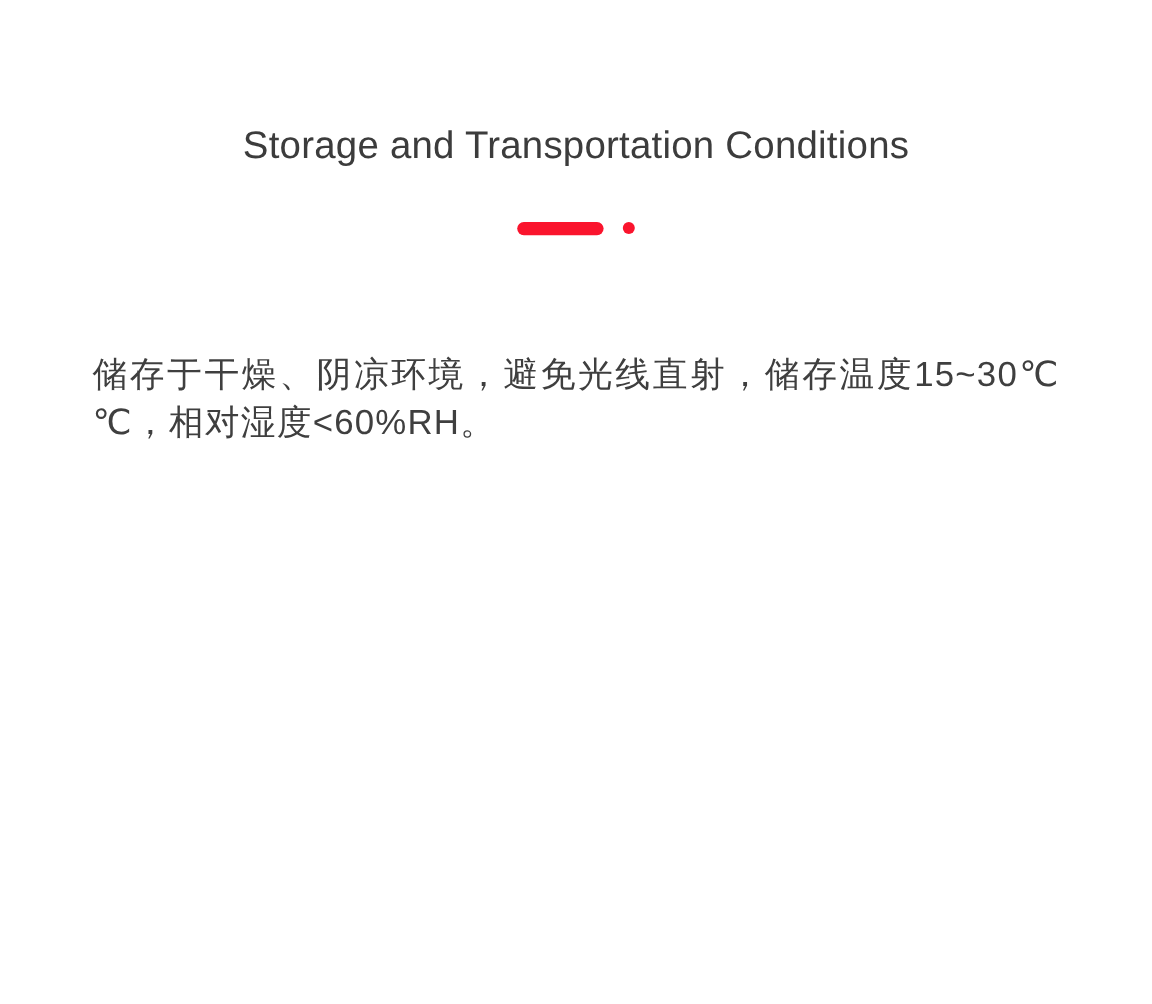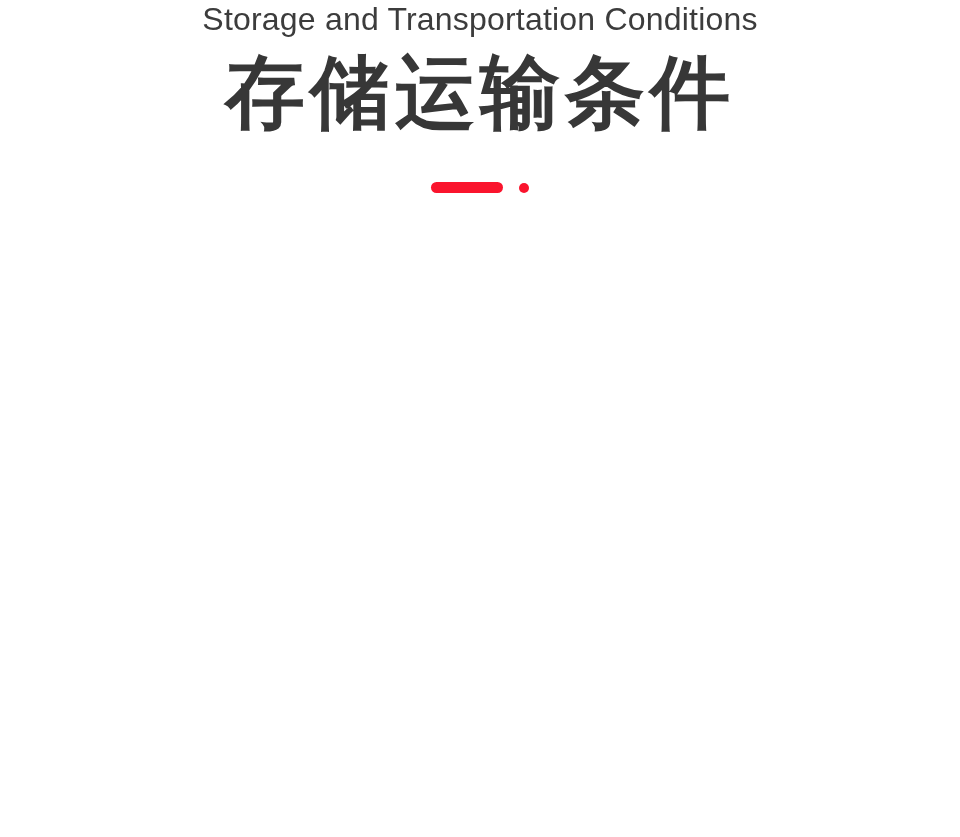--- a/index.html
+++ b/index.html
@@ -6,20 +6,21 @@
   html, body {
     width: 960px;
     height: 837px;
     background: #ffffff;
     font-family: "Liberation Sans", "DejaVu Sans", sans-serif;
   }
   .page {
     width: 960px;
     height: 837px;
     background: #ffffff;
+    padding-top: 102px;
     overflow: hidden;
   }
   .title-en {
     text-align: center;
     font-size: 32px;
     font-weight: 400;
     color: #3c3c3c;
     letter-spacing: 0.2px;
     line-height: 1.2;
   }
@@ -66,23 +67,23 @@
   }
   .para:last-child { margin-bottom: 0; }
 </style>
 </head>
 <body style="background: rgb(255, 255, 255);">
 
 <div class="page">
 
   <header>
     <div class="title-en">Storage and Transportation Conditions</div>
-    <h1 class="title-zh">存储运输条件</h1>
     <div class="divider">
       <span class="divider-bar" style="background: rgb(250, 20, 45);"></span>
       <span class="divider-dot" style="background: rgb(250, 20, 45);"></span>
     </div>
   </header>
 
   <main class="content">
+    <p class="para">储存于干燥、阴凉环境，避免光线直射，储存温度15~30℃℃，相对湿度&lt;60%RH。</p>
   </main>
 
 </div>
 
 </body></html>

